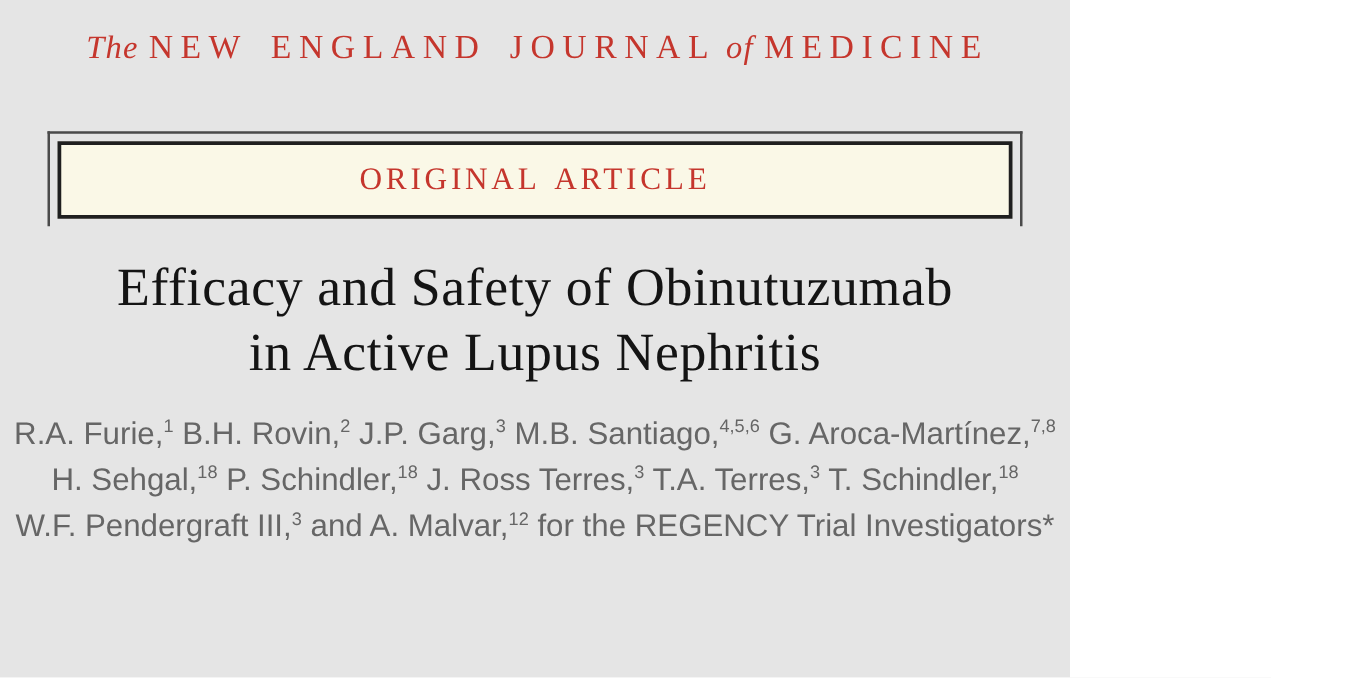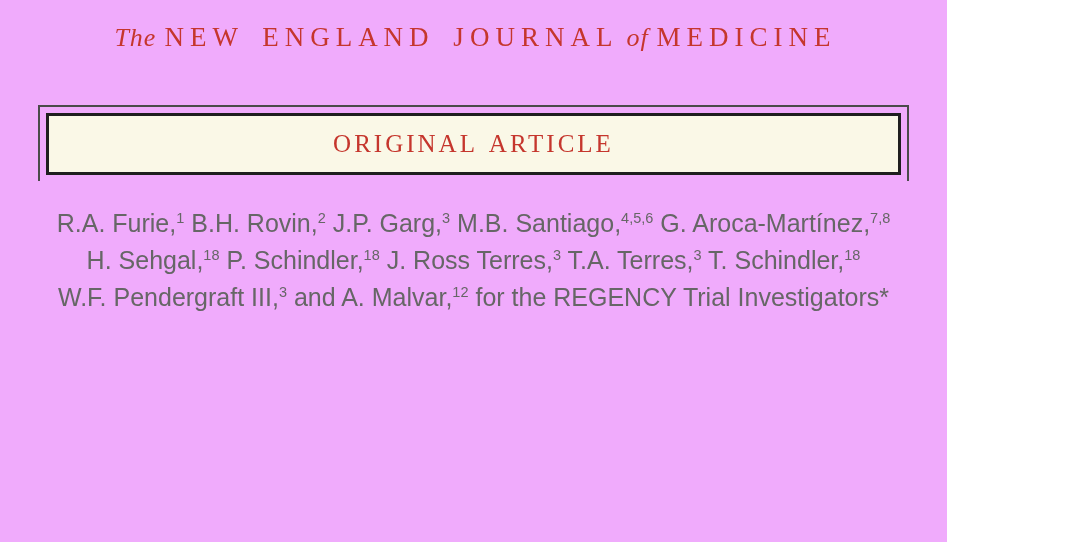--- a/index.html
+++ b/index.html
@@ -6,23 +6,23 @@
     --accent: #C5362D;
     --banner-bg: #FAF8E7;
     --author-gray: #666666;
     --ink: #141414;
     --frame-outer: #4a4a4a;
     --frame-inner: #1f1f1f;
   }
   * { margin: 0; padding: 0; box-sizing: border-box; }
   html, body { background: #ffffff; }
   .page {
-    width: 947px;
+    width: 856px;
     height: 542px;
-    background: #f0abfc;
+    background: #e5e5e5;
     overflow: hidden;
     position: relative;
     font-family: "Liberation Serif", serif;
   }
   
   .masthead {
     margin-top: 22px;
     text-align: center;
     color: var(--accent);
     white-space: nowrap;
@@ -104,20 +104,22 @@
     <span class="caps">MEDICINE</span>
   </div>
 
   <div class="banner-outer">
     <div class="banner-inner">
       <span class="banner-label">ORIGINAL ARTICLE</span>
     </div>
   </div>
 
   <h1 class="article-title">
+    <div>Efficacy and Safety of Obinutuzumab</div>
+    <div>in Active Lupus Nephritis</div>
   </h1>
 
   <div class="author-list">
       <div class="author-line"><span>R.A. Furie,</span><sup>1</sup> <span>B.H. Rovin,</span><sup>2</sup> <span>J.P. Garg,</span><sup>3</sup> <span>M.B. Santiago,</span><sup>4,5,6</sup> <span>G. Aroca-Martínez,</span><sup>7,8</sup></div>
       <div class="author-line"><span>H. Sehgal,</span><sup>18</sup> <span>P. Schindler,</span><sup>18</sup> <span>J. Ross Terres,</span><sup>3</sup> <span>T.A. Terres,</span><sup>3</sup> <span>T. Schindler,</span><sup>18</sup></div>
       <div class="author-line"><span>W.F. Pendergraft III,</span><sup>3</sup> <span>and A. Malvar,</span><sup>12</sup> <span>for the REGENCY Trial Investigators*</span></div>
     </div>
 
 </div>
 

